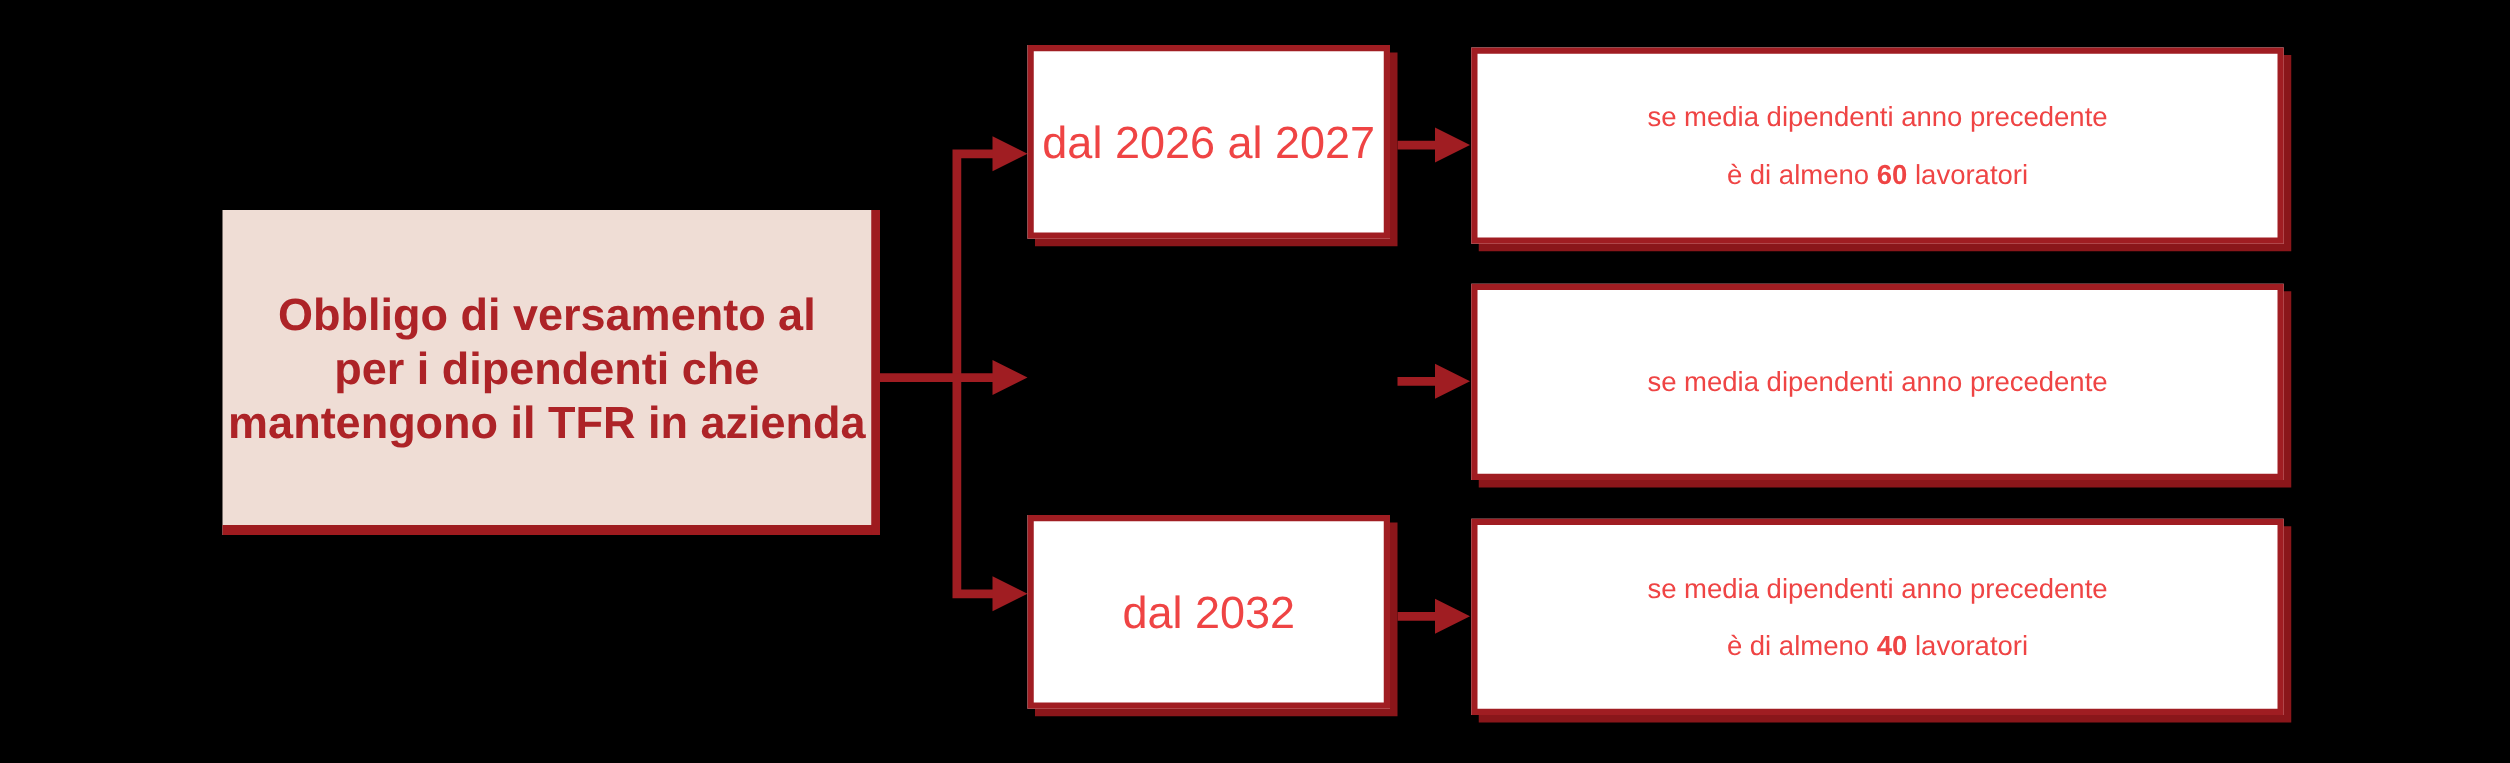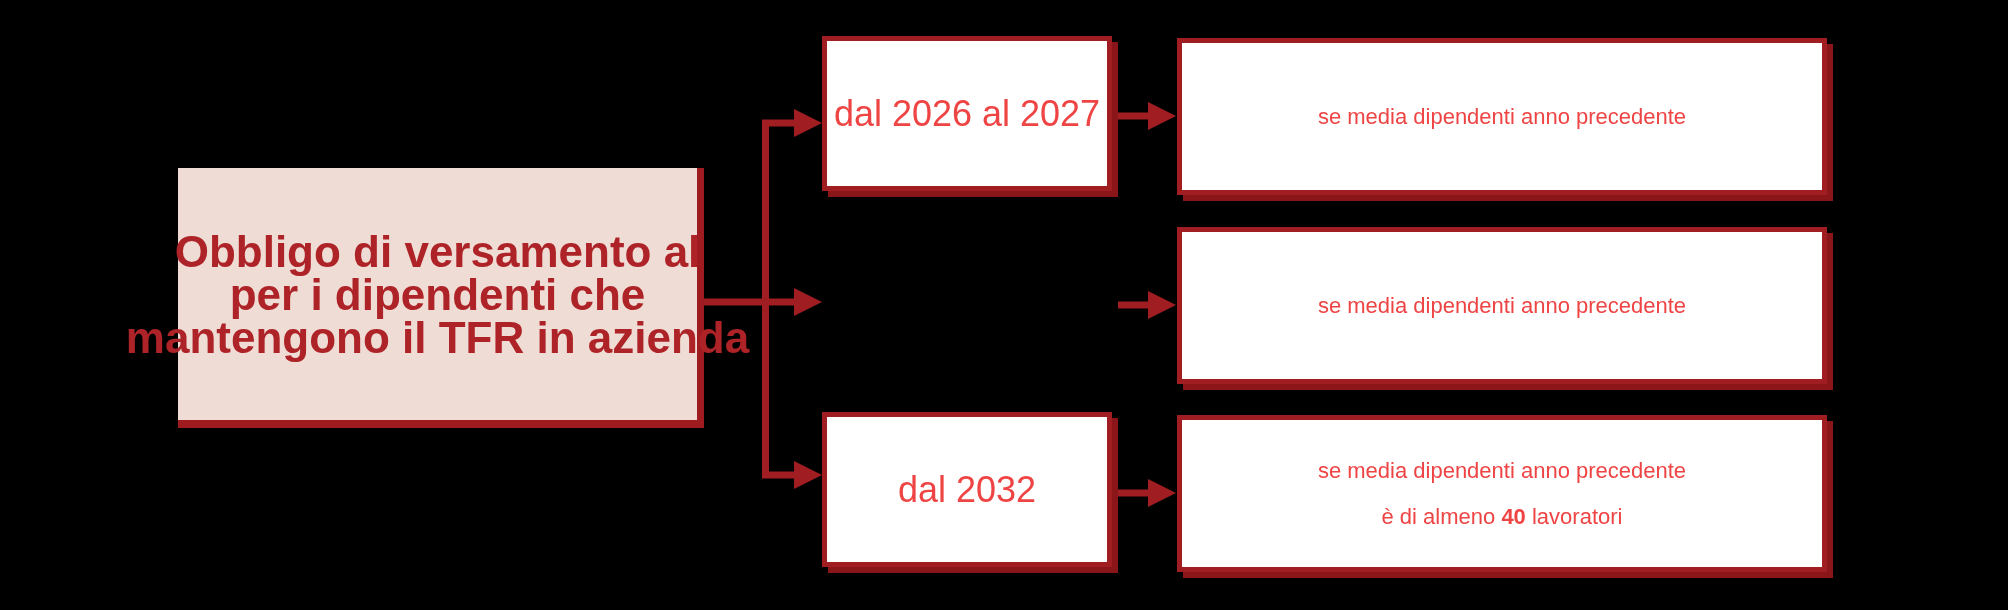--- a/index.html
+++ b/index.html
@@ -27,21 +27,21 @@
   .root-box {
     left: 178px;
     top: 168px;
     width: 526px;
     height: 260px;
     background: #efddd5;
     border-right: 7px solid #9e1b1f;
     border-bottom: 8px solid #9e1b1f;
     color: #ad2327;
     font-weight: bold;
-    font-size: 44px;
+    font-size: 36px;
     line-height: 43px;
   }
   .root-line { display: block; white-space: nowrap; }
   .white-box {
     background: #ffffff;
     border: 5px solid #a01d22;
     box-shadow: 6px 6px 0 0 #8a161a;
     color: #ef4444;
   }
   .period-box {
@@ -109,20 +109,25 @@
   <div class="box white-box period-box period-1">
     <span>dal 2026 al 2027</span>
   </div>
   <div class="box white-box period-box period-3">
     <span>dal 2032</span>
   </div>
 
   <div class="box white-box condition-box condition-1">
     <div>
       <span class="nowrap">se media dipendenti anno precedente</span><br>
+      <span class="nowrap">
+        <span>è di almeno</span>
+        <span class="threshold">60</span>
+        <span>lavoratori</span>
+      </span>
     </div>
   </div>
   <div class="box white-box condition-box condition-2">
     <div>
       <span class="nowrap">se media dipendenti anno precedente</span><br>
     </div>
   </div>
   <div class="box white-box condition-box condition-3">
     <div>
       <span class="nowrap">se media dipendenti anno precedente</span><br>

